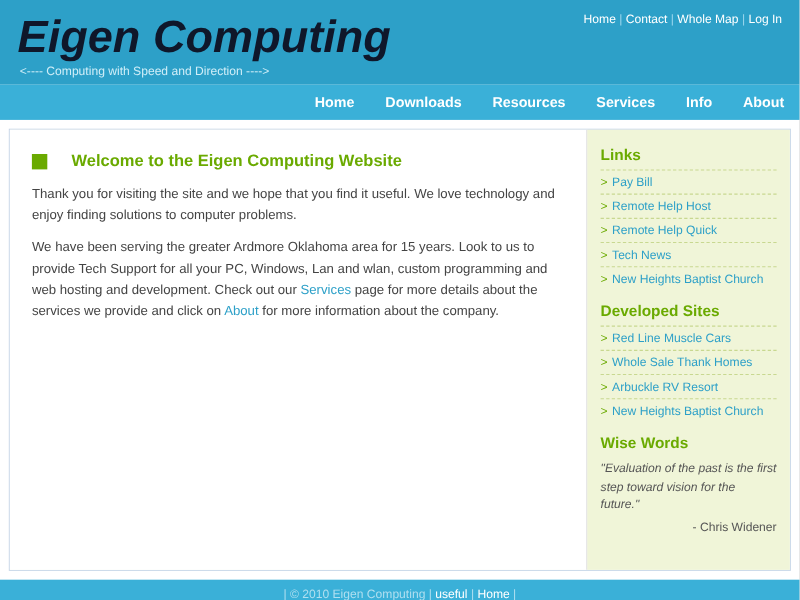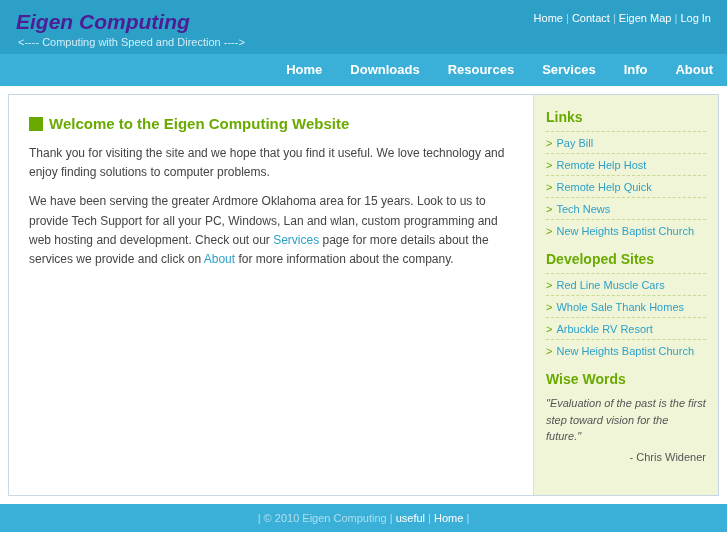--- a/index.html
+++ b/index.html
@@ -1,37 +1,37 @@
 <!DOCTYPE html>
 <html><head>
   <meta charset="utf-8">
   <style>
     * { margin: 0; padding: 0; box-sizing: border-box; }
     body { font-family: Arial, sans-serif; font-size: 12px; background: #c0c0c0; display: flex; justify-content: center; align-items: center; min-height: 100vh; }
     #page-wrapper { width: 727px; min-height: 545px; background: #fff; }
 
     
     #header { background: #2da0c8; padding: 10px 16px 6px 16px; }
-    #site-title { font-size: 21px; font-weight: bold; color: #4c1d95; font-style: italic; font-family: Arial, sans-serif; }
+    #site-title { font-size: 41px; font-weight: bold; color: #0f172a; font-style: italic; font-family: Arial, sans-serif; }
     #tagline { color: #d0eef8; font-size: 11px; margin-top: 2px; margin-left: 2px; }
     #top-links { float: right; font-size: 11px; color: #fff; margin-top: 2px; }
     #top-links a { color: #fff; text-decoration: none; }
     #top-links span { color: #9dd8ee; }
     #header-top { overflow: hidden; }
 
     
     #nav { background: #3ab0d8; padding: 0; display: flex; justify-content: flex-end; align-items: center; height: 32px; }
     #nav a { color: #fff; text-decoration: none; font-size: 13px; font-weight: bold; padding: 0 14px; line-height: 32px; display: inline-block; }
 
     
     #content-wrapper { display: flex; background: #f5f5f0; min-height: 400px; }
 
     
     #main { flex: 1; padding: 20px 20px 20px 20px; background: #fff; border-right: 1px solid #ddd; }
-    #welcome-heading { color: #6aaa00; font-size: 15px; font-weight: bold; margin-bottom: 12px; display: flex; align-items: center; gap: 6px; }
+    #welcome-heading { color: #6aaa00; font-size: 15px; font-weight: bold; margin-bottom: 12px; display: flex; align-items: center; gap: 22px; }
     #welcome-icon { width: 14px; height: 14px; background: #6aaa00; display: inline-block; flex-shrink: 0; }
     #main-body { color: #444; font-size: 12px; line-height: 1.6; }
     #main-body p { margin-bottom: 10px; }
     #main-body a { color: #2da0c8; text-decoration: none; }
 
     
     #sidebar { width: 184px; background: #f0f5d8; padding: 14px 12px; flex-shrink: 0; }
     .sidebar-section-title { color: #6aaa00; font-size: 14px; font-weight: bold; margin-bottom: 6px; margin-top: 10px; }
     .sidebar-section-title:first-child { margin-top: 0; }
     .sidebar-link { border-top: 1px dashed #c8d890; padding: 5px 0 4px 0; font-size: 11px; }
@@ -53,21 +53,21 @@
 
 <div id="page-wrapper">
 
   <div id="header">
     <div id="header-top">
       <div id="top-links">
         <a>Home</a>
         <span> | </span>
         <a>Contact</a>
         <span> | </span>
-        <a>Eigen Map</a>
+        <a>Whole Map</a>
         <span> | </span>
         <a>Log In</a>
       </div>
       <div id="site-title">Eigen Computing</div>
     </div>
     <div id="tagline">&lt;---- Computing with Speed and Direction ----&gt;</div>
   </div>
 
   <div id="nav">
     <a>Home</a>

